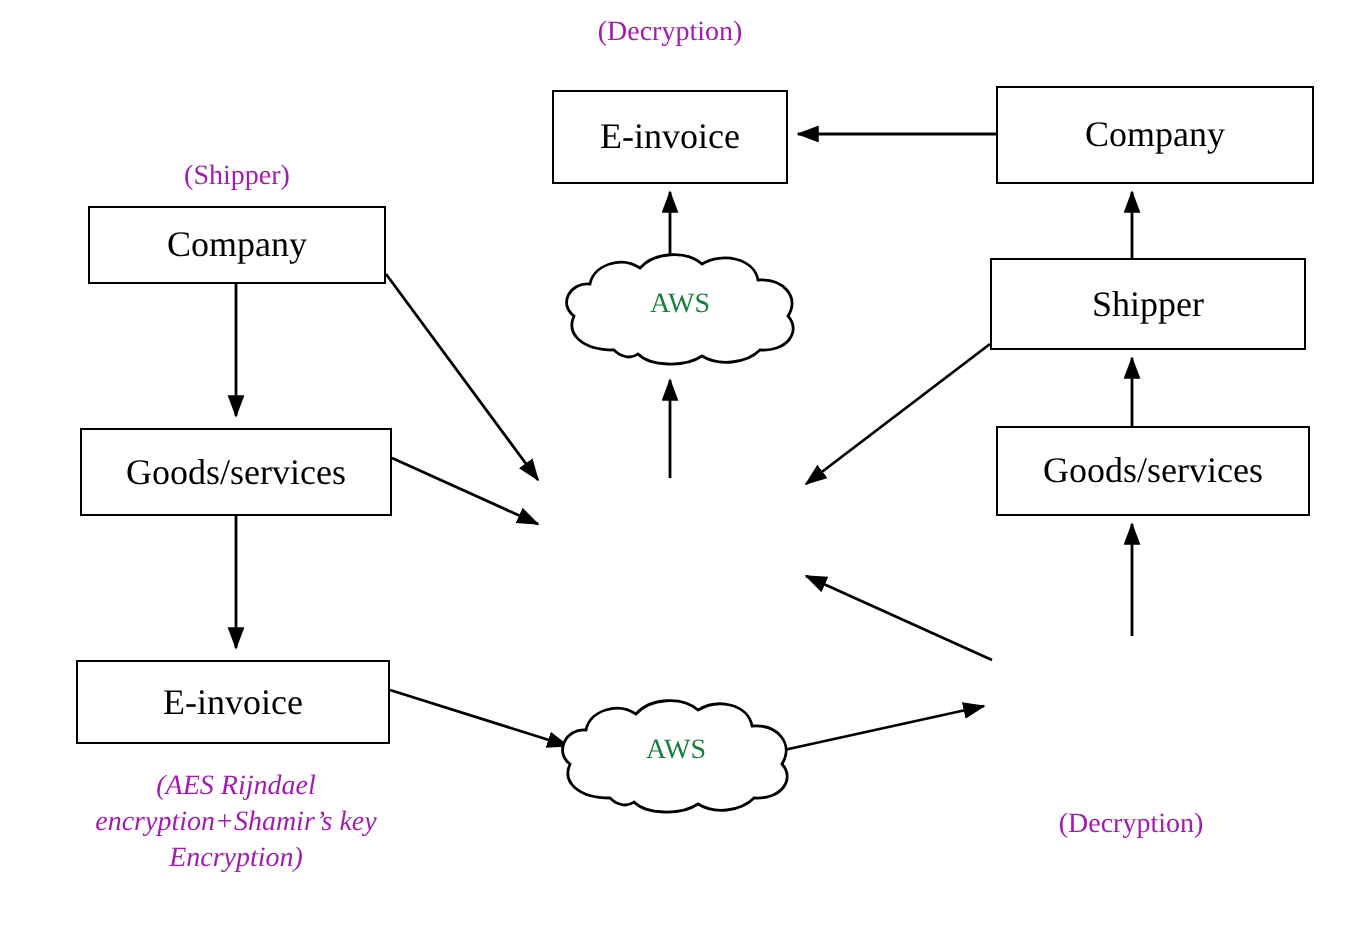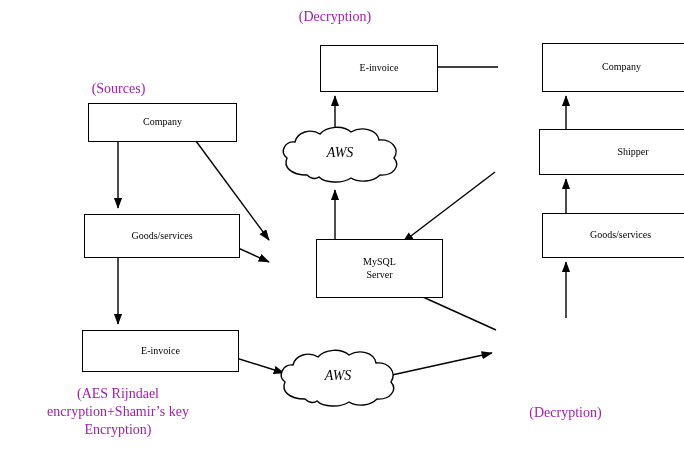--- a/index.html
+++ b/index.html
@@ -12,45 +12,43 @@
   }
   .box{
     position:absolute;
     box-sizing:border-box;
     border:1.5px solid #000000;
     background:#ffffff;
     display:flex;
     align-items:center;
     justify-content:center;
     text-align:center;
-    font-size:10px;
+    font-size:18px;
     color:#000000;
     line-height:1.25;
     white-space:pre-line;
     z-index:3;
-    margin-left:44px;
   }
   .caption{
     position:absolute;
     font-size:14px;
     color:#a21caf;
     text-align:center;
     line-height:1.3;
     white-space:pre-line;
     z-index:3;
   }
   .cloud-wrap{position:absolute;z-index:2;}
   .cloud-label{
     position:absolute;
     left:0;right:0;
     text-align:center;
     font-size:14px;
-    color:#000000;
+    color:#15803d;
     z-index:4;
-    font-style:italic;
   }
   svg.edges{
     position:absolute;left:0;top:0;
     width:684px;height:469px;
     z-index:1;
     overflow:visible;
   }
   svg.cloudsvg{display:block;overflow:visible;}
 </style>
 </head>
@@ -96,27 +94,25 @@
       <path d="M29,51 C13,51 5,43 9,34 C1,28 7,16 17,17 C19,7 33,3 42,9 C49,1 65,0 73,7
                C83,1 98,4 100,15 C113,14 121,24 115,34 C122,42 114,52 101,51
                C94,58 81,59 73,54 C64,60 47,59 41,53 C37,56 32,54 29,51 Z" fill="#ffffff" stroke="#000000" stroke-width="1.4"></path>
     </svg>
     <div class="cloud-label" style="top:20px;">AWS</div>
   </div>
 
   <div class="box" id="node-source_company" style="left: 44px; top: 103px; width: 149px; height: 39px;">Company</div>
   <div class="box" id="node-source_goods" style="left: 40px; top: 214px; width: 156px; height: 44px;">Goods/services</div>
   <div class="box" id="node-source_einvoice" style="left: 38px; top: 330px; width: 157px; height: 42px;">E-invoice</div>
-  <div class="box" id="node-mysql_server" style="left: 272px; top: 239px; width: 127px; height: 59px;">MySQL
-Server</div>
   <div class="box" id="node-top_einvoice" style="left: 276px; top: 45px; width: 118px; height: 47px;">E-invoice</div>
   <div class="box" id="node-dest_company" style="left: 498px; top: 43px; width: 159px; height: 49px;">Company</div>
-  <div class="box" id="node-shipper" style="left: 495px; top: 129px; width: 188px; height: 46px;">Shipper</div>
+  <div class="box" id="node-shipper" style="left: 495px; top: 129px; width: 158px; height: 46px;">Shipper</div>
   <div class="box" id="node-dest_goods" style="left: 498px; top: 213px; width: 157px; height: 45px;">Goods/services</div>
 
-  <div class="caption" id="cap-sources" style="left: 44px; top: 80px; width: 149px;">(Sources)</div>
+  <div class="caption" id="cap-sources" style="left: 44px; top: 80px; width: 149px;">(Shipper)</div>
   <div class="caption" id="cap-decryption_top" style="left: 276px; top: 8px; width: 118px;">(Decryption)</div>
   <div class="caption" id="cap-decryption_right" style="left: 496px; top: 404px; width: 139px;">(Decryption)</div>
-  <div class="caption" id="cap-encryption_note" style="left: 18px; top: 385px; width: 200px;">(AES Rijndael
+  <div class="caption" id="cap-encryption_note" style="left: 18px; top: 385px; width: 200px; font-style: italic;">(AES Rijndael
 encryption+Shamir’s key
 Encryption)</div>
 
 </div>
 
 </body></html>

